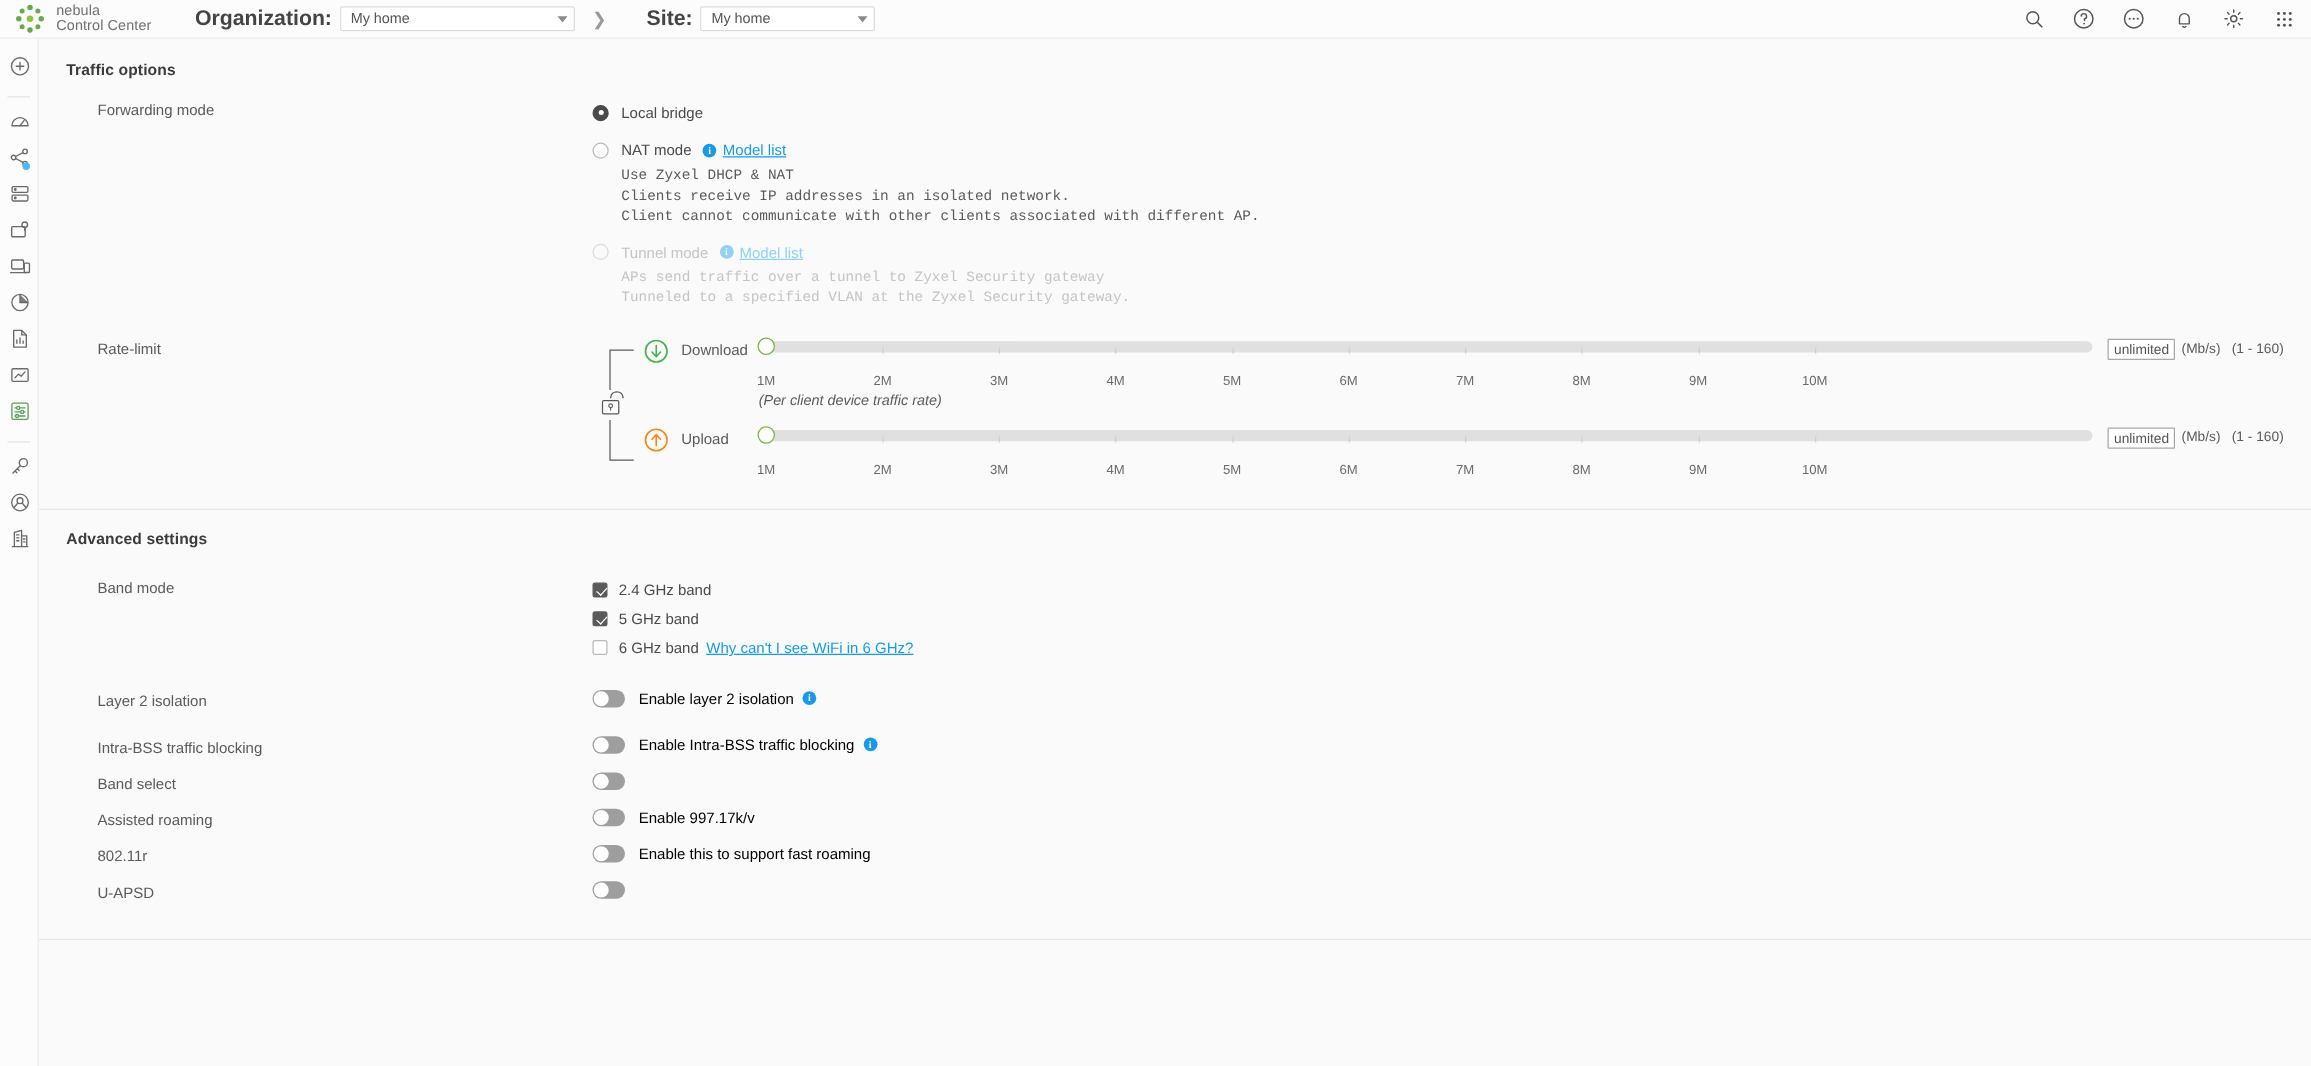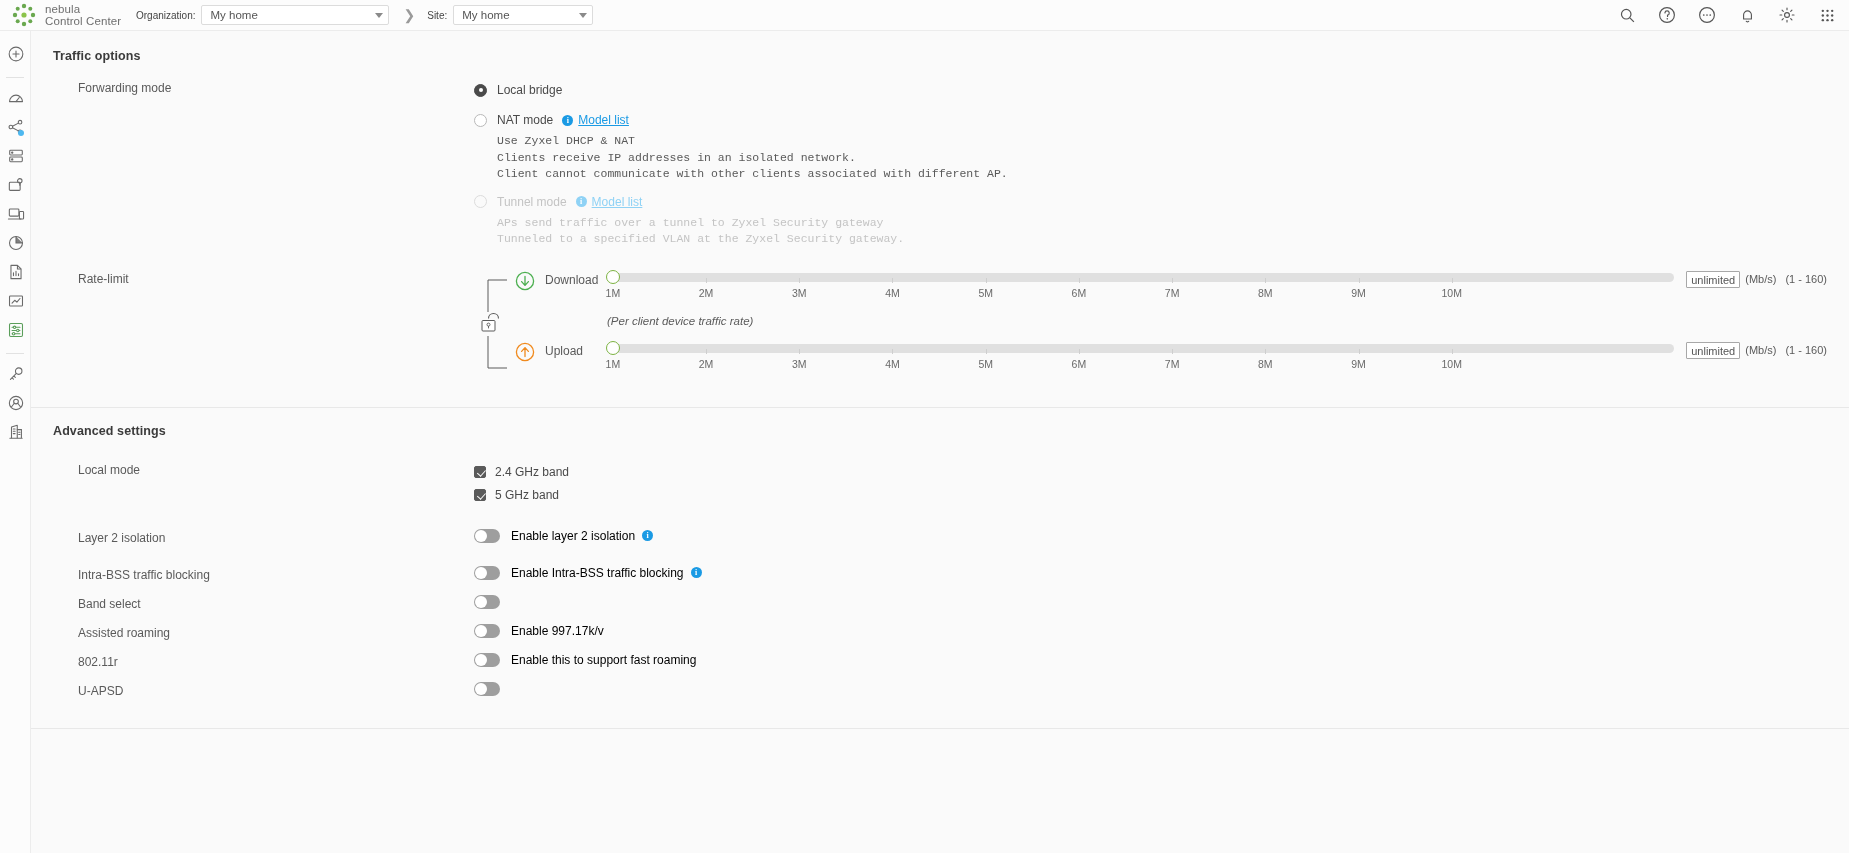--- a/index.html
+++ b/index.html
@@ -21,21 +21,21 @@
     display: flex; align-items: center;
     z-index: 20;
   }
   .logo-wrap { display: flex; align-items: center; padding-left: 10px; width: 136px; }
   .logo-mark { width: 28px; height: 28px; flex: 0 0 28px; }
   .logo-text { margin-left: 7px; line-height: 1.05; }
   .logo-text .l1 { font-size: 11.5px; color: #6f6f6f; letter-spacing: .1px; }
   .logo-text .l2 { font-size: 11.5px; color: #6f6f6f; letter-spacing: .1px; }
 
   .selector { display: flex; align-items: center; }
-  .selector-label { font-size: 10px; font-weight: normal; color: #444; margin-right: 6px; }
+  .selector-label { font-size: 17px; font-weight: bold; color: #444; margin-right: 6px; margin-left: 20px; }
   .combo {
     height: 20px; background: #fff;
     border: 1px solid #dcdcdc; border-radius: 2px;
     display: flex; align-items: center; justify-content: space-between;
     padding: 0 5px 0 8px; font-size: 11.5px; color: #555;
   }
   .combo.org { width: 188px; }
   .combo.site { width: 140px; }
   .caret {
     width: 0; height: 0; margin-left: 6px;
@@ -133,21 +133,21 @@
   .track {
     height: 9px; background: #e0e0e0; border-radius: 5px; position: relative;
   }
   .knob {
     position: absolute; left: -1px; top: -3px;
     width: 14px; height: 14px; border-radius: 50%;
     background: #fff; border: 1.6px solid #7cb342; cursor: pointer;
   }
   .ticks { position: relative; height: 16px; margin-top: 5px; }
   .tick {
-    position: absolute; top: 0; font-size: 10.5px; color: #6a6a6a;
+    position: absolute; top: 12px; font-size: 10.5px; color: #6a6a6a;
     transform: translateX(-50%); white-space: nowrap;
   }
   .tickmark {
     position: absolute; top: -9px; width: 1px; height: 5px; background: #cfcfcf;
   }
   .val-box {
     margin-left: 12px; display: flex; align-items: flex-start; padding-top: 1px;
   }
   .val-input {
     border: 1px solid #a8a8a8; background: #fff; border-radius: 1px;
@@ -581,30 +581,35 @@
     </div>
   </div>
 
   <div class="divider-h" style="margin-top:33px;"></div>
 
   <div class="panel" style="padding-top:16px;">
     <div class="section-title">Advanced settings</div>
 
 
     <div class="row" style="margin-top:23px;">
-      <div class="row-label">Local mode</div>
+      <div class="row-label">Band mode</div>
       <div class="row-field">
         <div class="check-line">
           <span class="checkbox checked"></span>
           <span class="check-text">2.4 GHz band</span>
         </div>
         <div class="check-line">
           <span class="checkbox checked"></span>
           <span class="check-text">5 GHz band</span>
         </div>
+        <div class="check-line">
+          <span class="checkbox"></span>
+          <span class="check-text">6 GHz band</span>
+          <span class="link" style="margin-left:6px;">Why can't I see WiFi in 6 GHz?</span>
+        </div>
       </div>
     </div>
 
     <div class="row" style="margin-top:22px;">
       <div class="row-label">Layer 2 isolation</div>
       <div class="row-field toggle-line">
         <span class="toggle">
             <span class="thumb"></span>
           </span>
         <span class="toggle-text">Enable layer 2 isolation</span>

